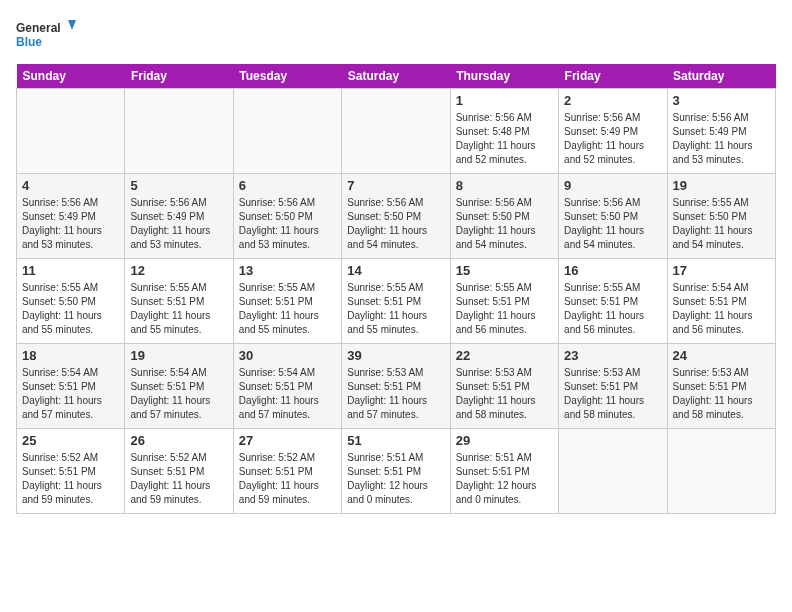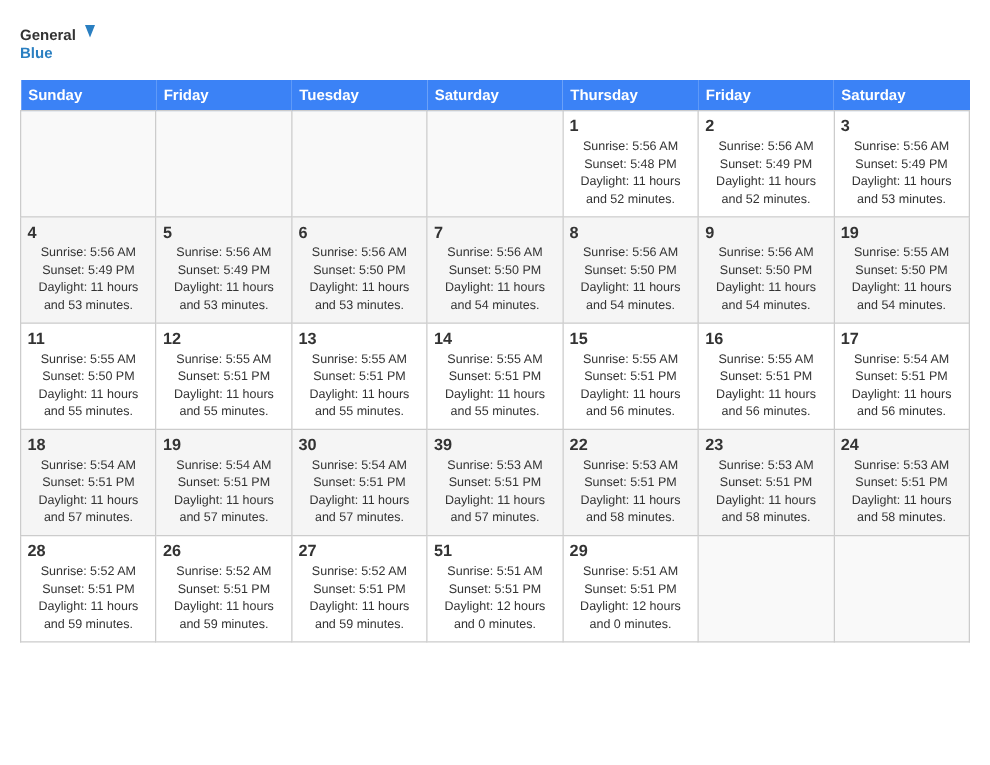--- a/index.html
+++ b/index.html
@@ -32,21 +32,21 @@
     .cal-subtitle {
       font-size: 14px;
       color: #555;
     }
     table {
       width: 100%;
       border-collapse: collapse;
       font-size: 11px;
     }
     th {
-      background: #3b82f6;
+      background: #a21caf;
       color: #fff;
       text-align: left;
       padding: 5px 6px;
       font-size: 12px;
       font-weight: bold;
     }
     td {
       border: 1px solid #ccc;
       vertical-align: top;
       padding: 4px 5px;
@@ -59,21 +59,20 @@
     .day-num {
       font-size: 13px;
       font-weight: bold;
       color: #333;
       margin-bottom: 3px;
     }
     .day-info {
       font-size: 10px;
       color: #333;
       line-height: 1.4;
-      text-align: center;
     }
     tr:nth-child(odd) td:not(.empty) {
       background: #fff;
     }
     tr:nth-child(even) td:not(.empty) {
       background: #f5f5f5;
     }
     .week-row td {
       height: 85px;
     }
@@ -211,21 +210,21 @@
           <div class="day-num">23</div>
           <div class="day-info">Sunrise: 5:53 AM<br>Sunset: 5:51 PM<br>Daylight: 11 hours<br>and 58 minutes.</div>
         </td>
         <td>
           <div class="day-num">24</div>
           <div class="day-info">Sunrise: 5:53 AM<br>Sunset: 5:51 PM<br>Daylight: 11 hours<br>and 58 minutes.</div>
         </td>
       </tr>
       <tr class="week-row">
         <td>
-          <div class="day-num">28</div>
+          <div class="day-num">25</div>
           <div class="day-info">Sunrise: 5:52 AM<br>Sunset: 5:51 PM<br>Daylight: 11 hours<br>and 59 minutes.</div>
         </td>
         <td>
           <div class="day-num">26</div>
           <div class="day-info">Sunrise: 5:52 AM<br>Sunset: 5:51 PM<br>Daylight: 11 hours<br>and 59 minutes.</div>
         </td>
         <td>
           <div class="day-num">27</div>
           <div class="day-info">Sunrise: 5:52 AM<br>Sunset: 5:51 PM<br>Daylight: 11 hours<br>and 59 minutes.</div>
         </td>

